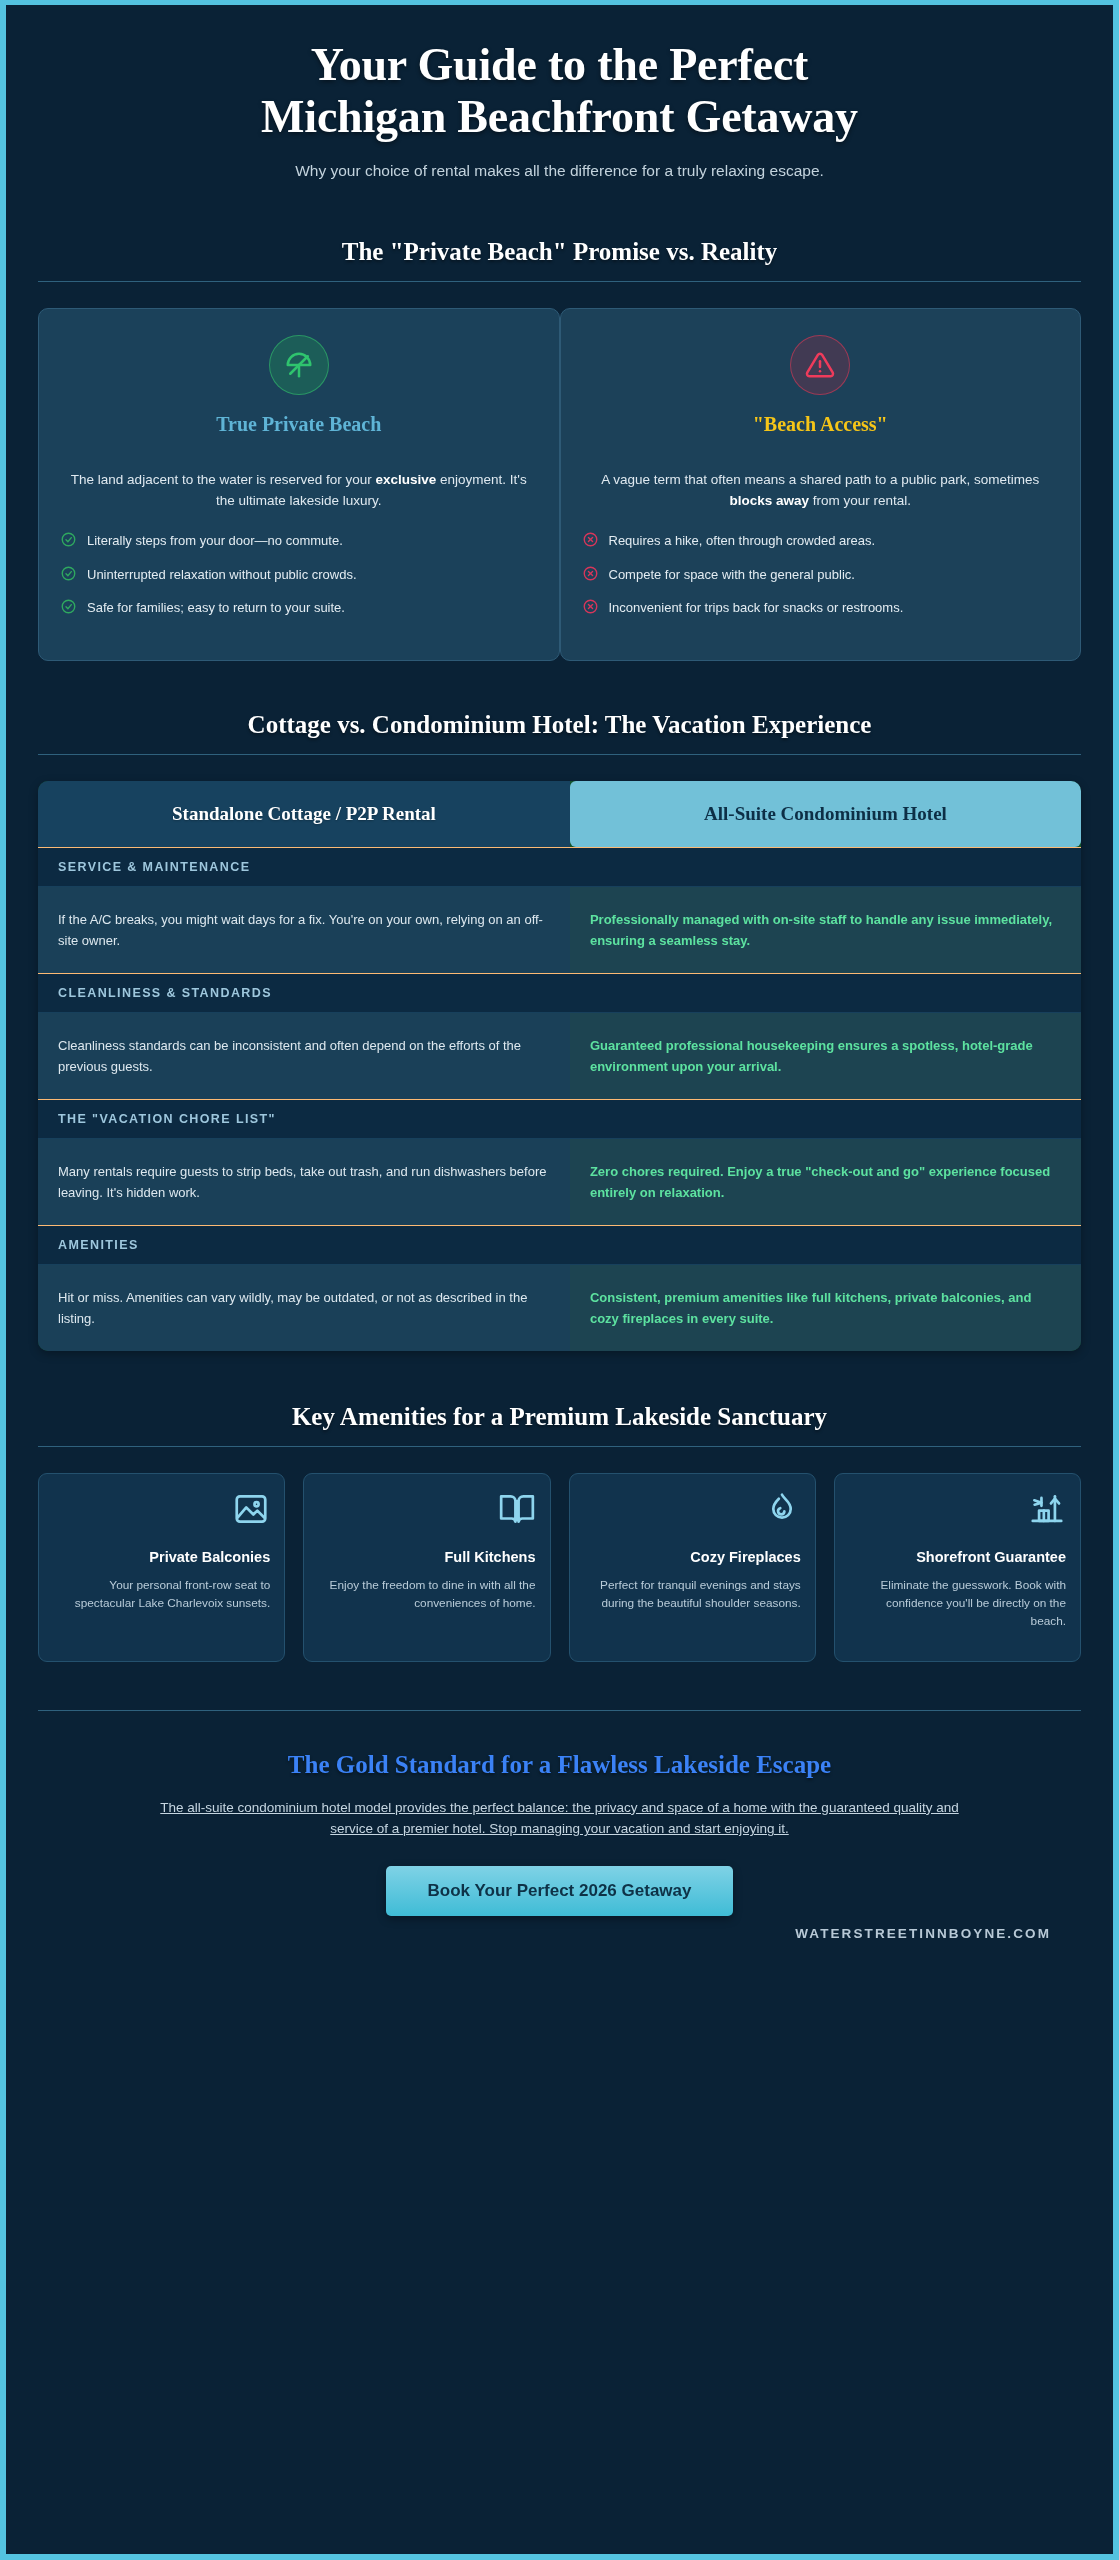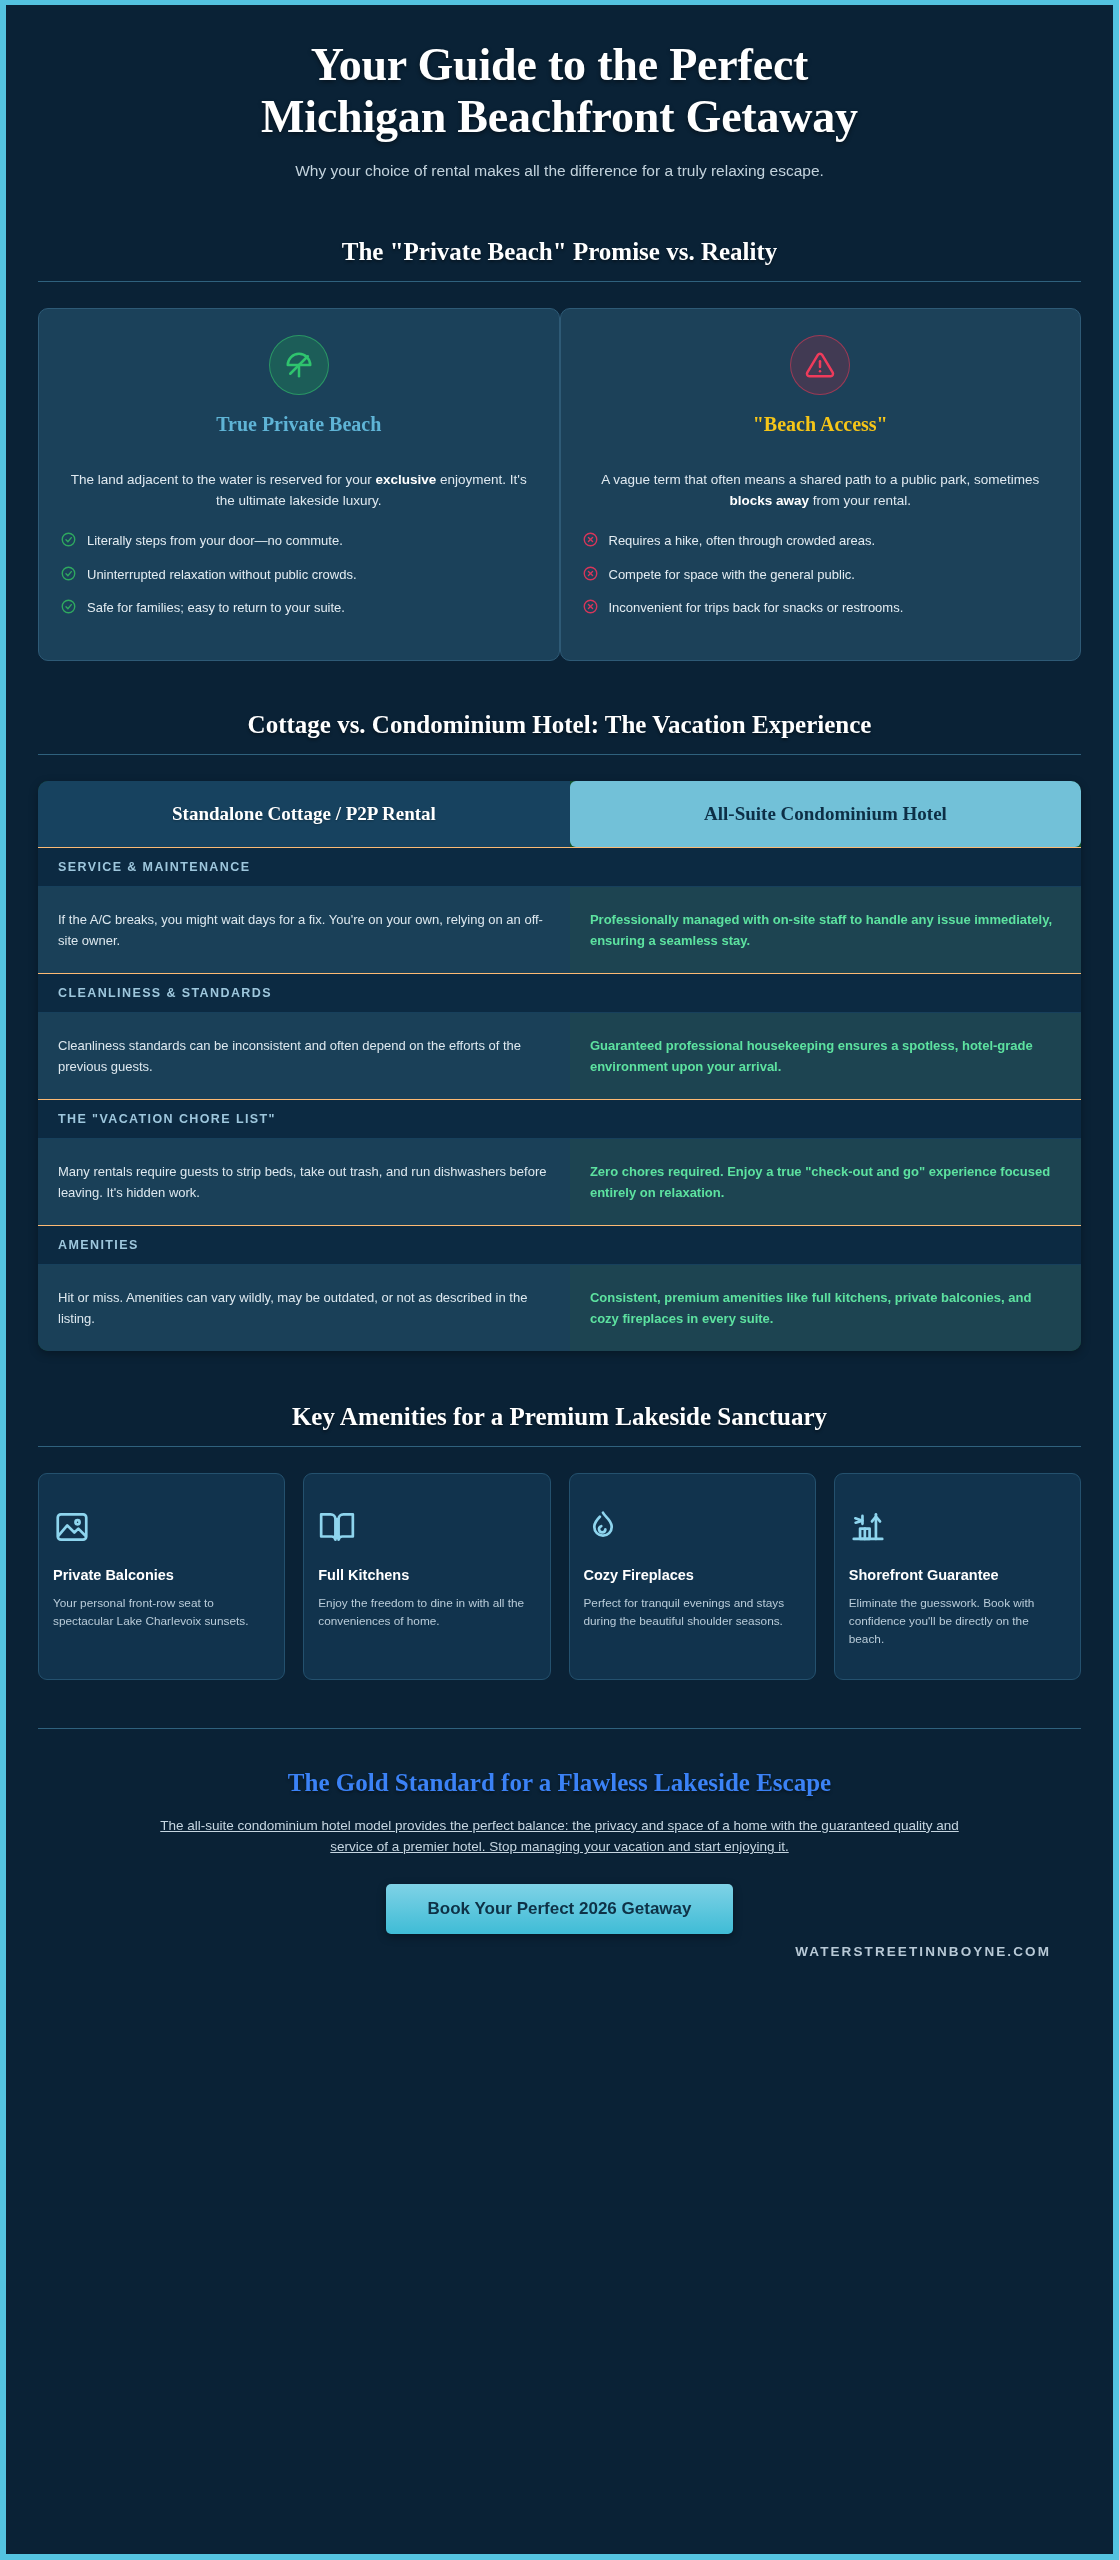--- a/index.html
+++ b/index.html
@@ -190,22 +190,22 @@
   .cards4 {
     display: flex;
     gap: 18px;
     padding: 0 2px;
   }
   .acard {
     flex: 1 1 0;
     background: #11334d;
     border: 1px solid #24516e;
     border-radius: 9px;
-    padding: 34px 14px 30px 14px;
-    text-align: left;
+    padding: 16px 14px 30px 14px;
+    text-align: right;
     min-height: 185px;
   }
   .acard .aic { margin: 0 auto 16px auto; display: block; }
   .acard h4 {
     font-size: 14.5px;
     font-weight: bold;
     color: #ffffff;
     margin-bottom: 10px;
     line-height: 1.3;
   }

